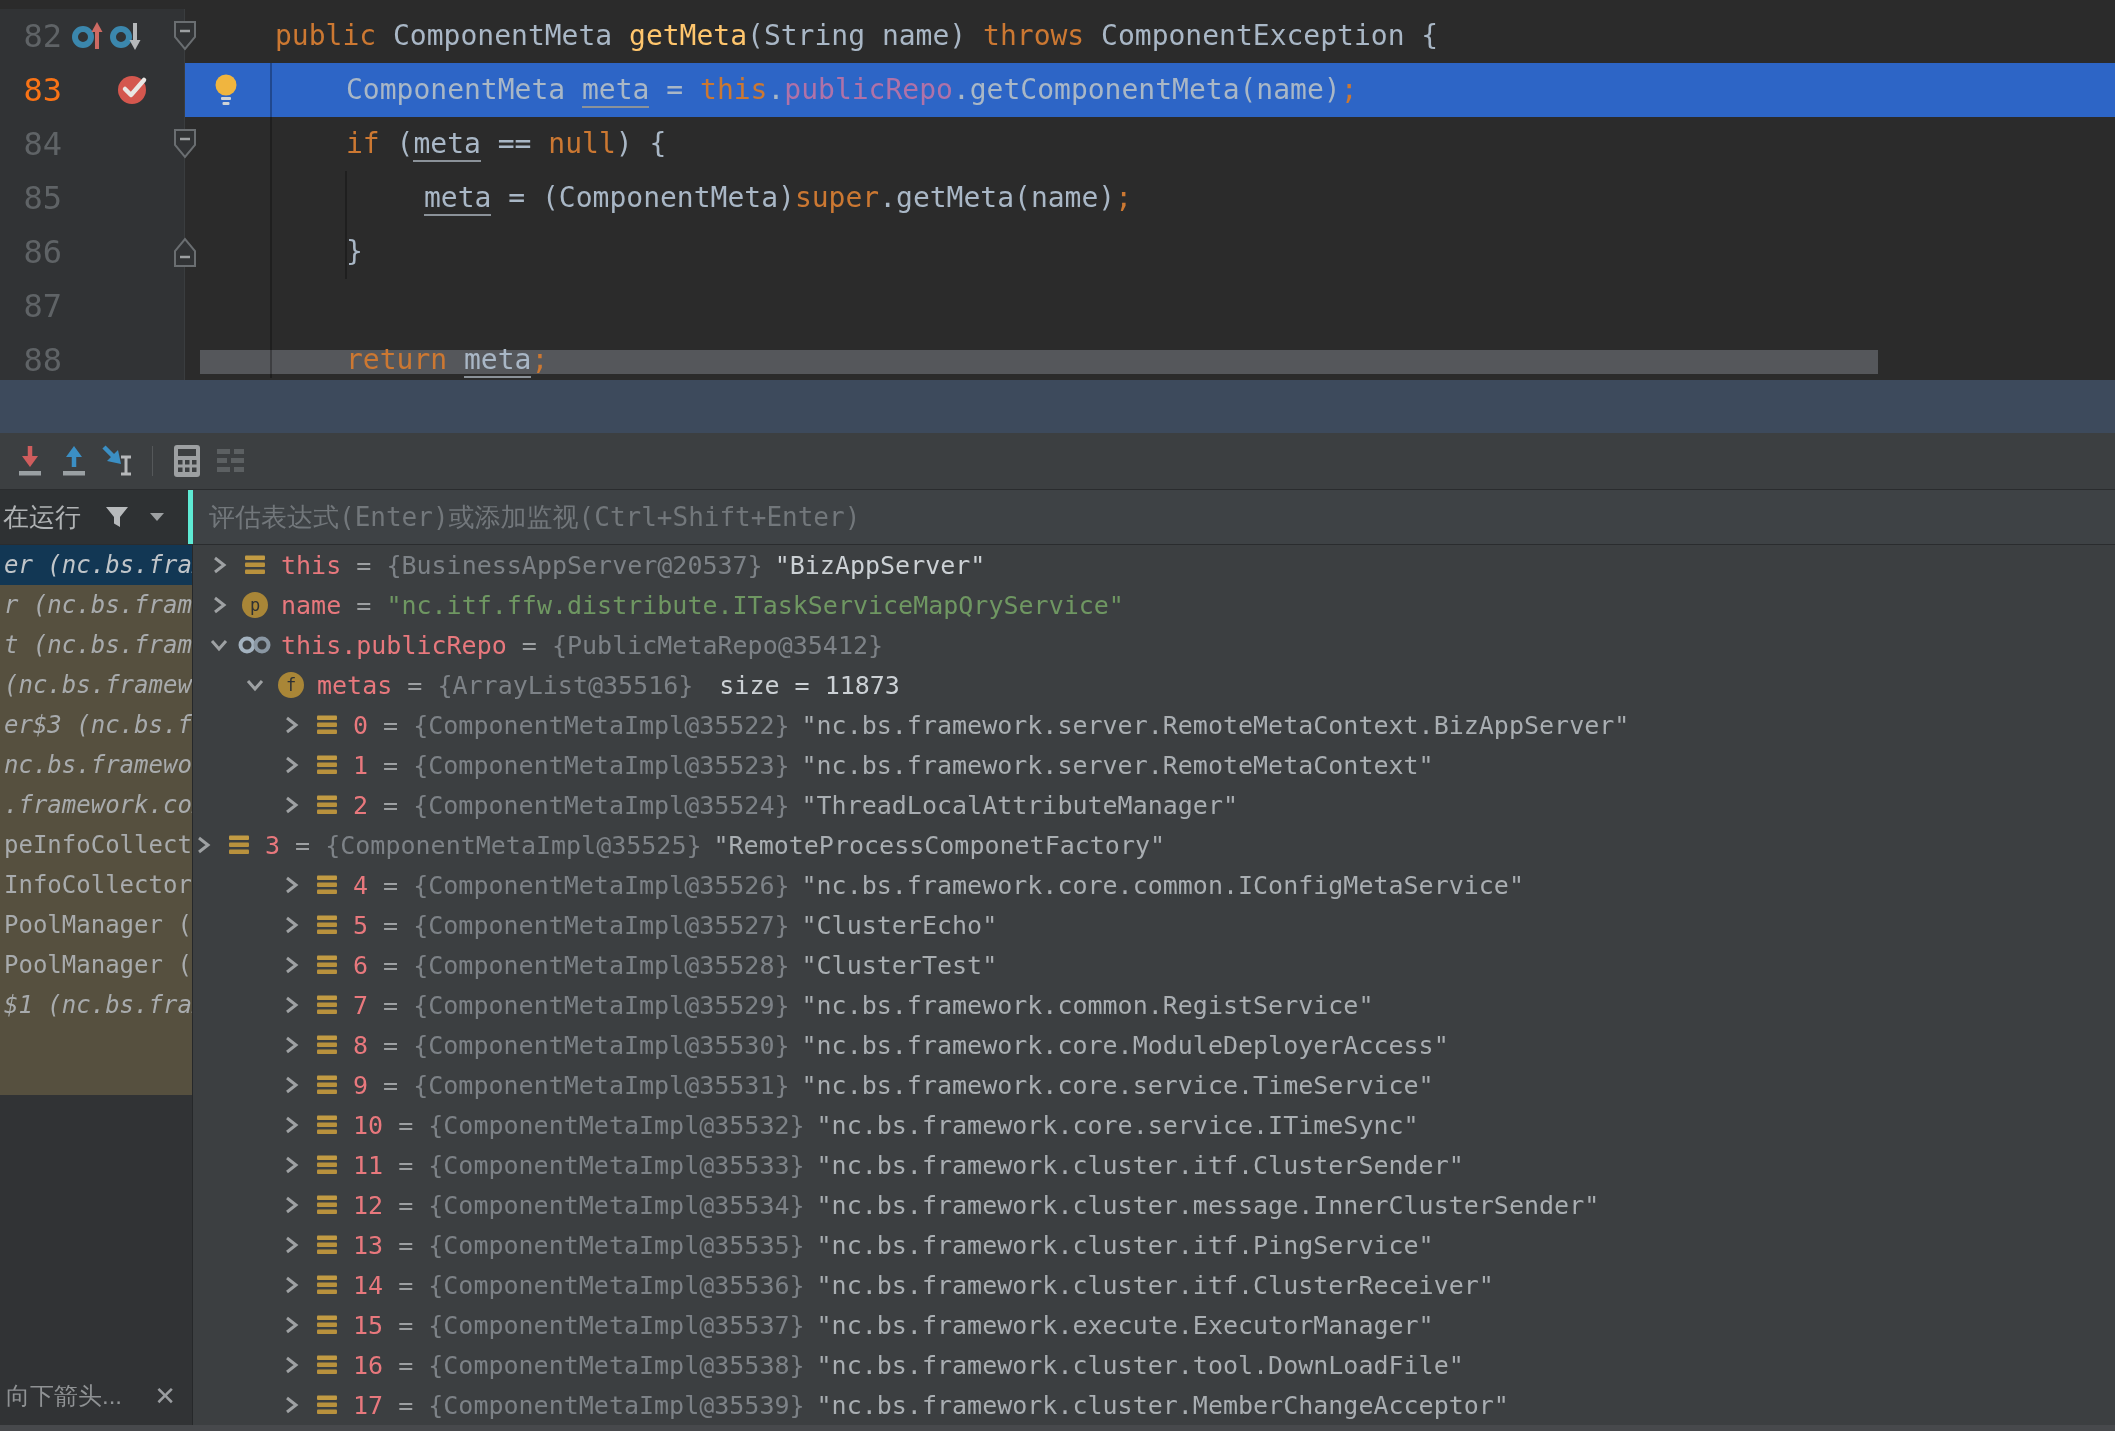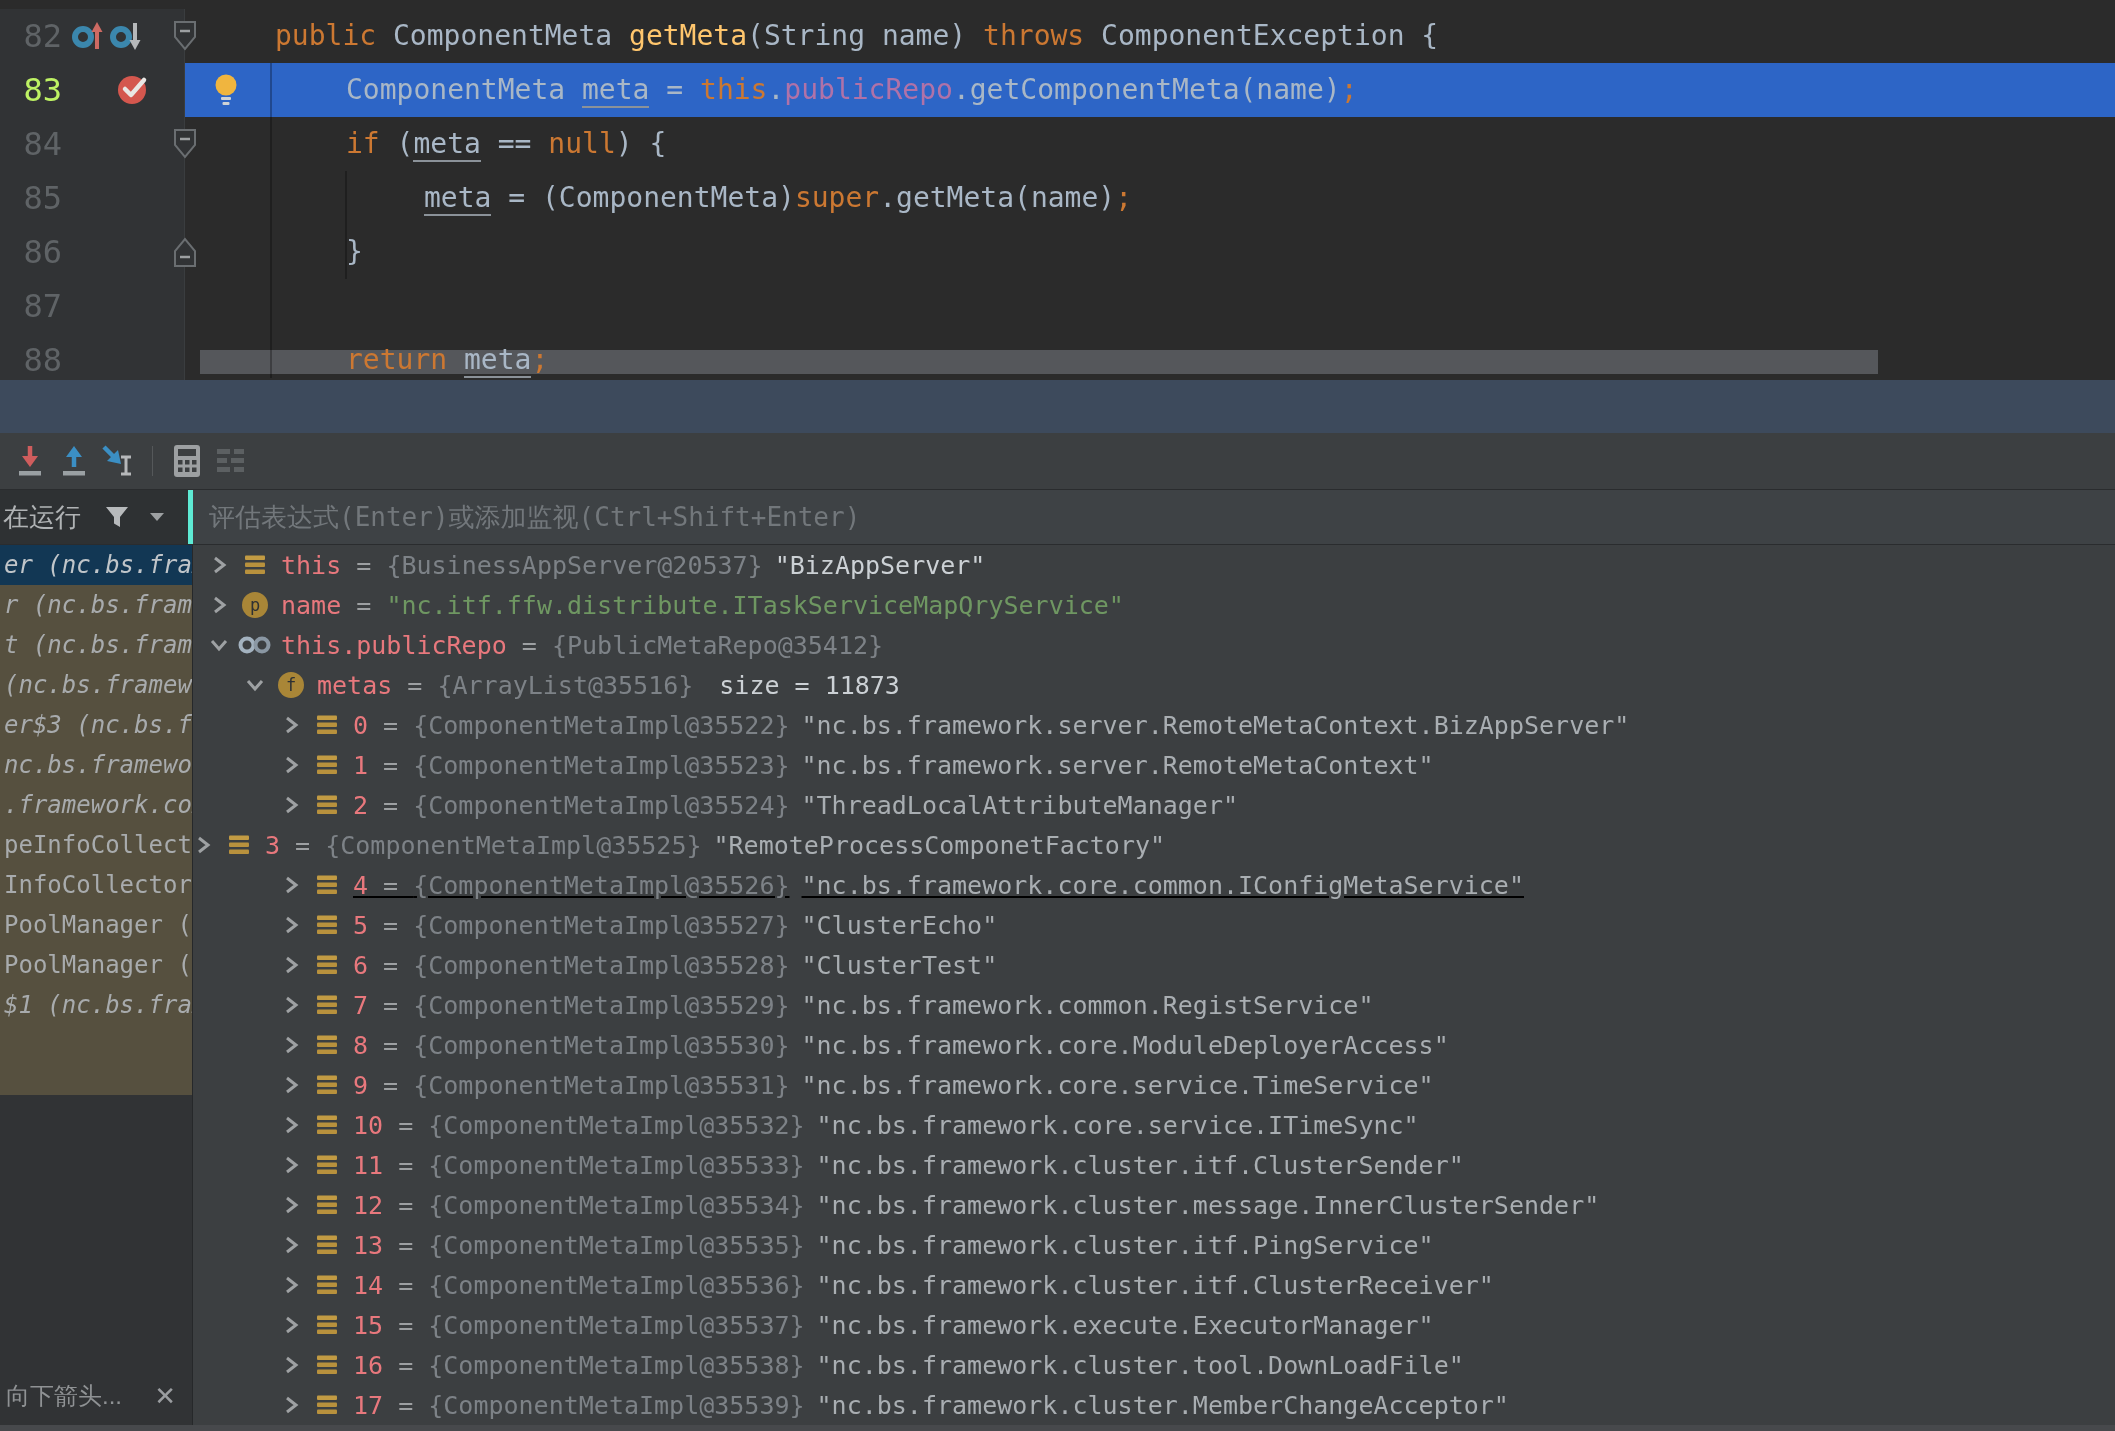--- a/index.html
+++ b/index.html
@@ -13,21 +13,21 @@
   body{width:2115px;height:1431px;overflow:hidden;background:var(--panel-bg);
        font-family:"Liberation Sans",sans-serif;}
   .screen{position:relative;width:2115px;height:1431px;display:flex;flex-direction:column}
 
   
   .editor{position:relative;height:380px;background:var(--ed-bg);overflow:hidden;flex:none}
   .ed-rows{position:absolute;top:9px;left:0;right:0}
   .ed-row{display:flex;height:54px;line-height:54px;font-family:"DejaVu Sans Mono",monospace;font-size:28px}
   .gutter{position:relative;width:185px;flex:none;background:var(--gutter-bg);border-right:1px solid #3a3d3f}
   .lnum{position:absolute;left:0;top:0;width:62px;text-align:right;color:#5f6366;font-size:32px}
-  .lnum.bright{color:#bef264}
+  .lnum.bright{color:#f97316}
   .gicons{position:absolute;left:70px;top:0;height:54px;display:flex;align-items:center}
   .bp{position:absolute;left:116px;top:0;height:54px;display:flex;align-items:center}
   .fold{position:absolute;left:171px;top:0;height:54px;display:flex;align-items:center;z-index:3}
   .code{position:relative;flex:1;white-space:pre;z-index:2}
   .ed-row.exec .code{background:var(--exec-blue)}
   .bulb{position:absolute;left:26px;top:0;height:54px;display:flex;align-items:center}
   .tk-kw{color:var(--kw)} .tk-txt{color:var(--txt)} .tk-decl{color:var(--decl)}
   .tk-field{color:var(--field)} .tk-semi{color:var(--kw)}
   .tk-txt-u{color:var(--txt);border-bottom:2px solid #8b9299}
   .guide{position:absolute;width:2px;background:rgba(0,0,0,.28);z-index:4}
@@ -337,21 +337,21 @@
                 <rect x="2" y="8.5" width="20" height="4.5" rx="1" fill="#b8913d"></rect>
                 <rect x="2" y="15.5" width="20" height="4.5" rx="1" fill="#b8913d"></rect>
               </svg></span></span><span class="tr-text"><span class="v-name">2</span><span class="v-eq"> = </span><span class="v-ref">{ComponentMetaImpl@35524}</span><span class="v-str-plain">"ThreadLocalAttributeManager"</span></span></div>
         <div class="tree-row" style=""><span class="tr-chev"><span style="display: inline-flex; align-items: center;"><svg width="18" height="20" viewBox="0 0 18 20">
                 <path d="M5 3 L14 10 L5 17" stroke="#9ea1a3" stroke-width="3" fill="none"></path>
               </svg></span></span><span class="tr-icon"><span style="display: inline-flex; align-items: center;"><svg width="24" height="22" viewBox="0 0 24 22">
                 <rect x="2" y="1.5" width="20" height="4.5" rx="1" fill="#c29b43"></rect>
                 <rect x="2" y="8.5" width="20" height="4.5" rx="1" fill="#b8913d"></rect>
                 <rect x="2" y="15.5" width="20" height="4.5" rx="1" fill="#b8913d"></rect>
               </svg></span></span><span class="tr-text"><span class="v-name">3</span><span class="v-eq"> = </span><span class="v-ref">{ComponentMetaImpl@35525}</span><span class="v-str-plain">"RemoteProcessComponetFactory"</span></span></div>
-        <div class="tree-row" style="padding-left: 88px; text-decoration: underline;"><span class="tr-chev"><span style="display: inline-flex; align-items: center;"><svg width="18" height="20" viewBox="0 0 18 20">
+        <div class="tree-row" style="padding-left: 88px;"><span class="tr-chev"><span style="display: inline-flex; align-items: center;"><svg width="18" height="20" viewBox="0 0 18 20">
                 <path d="M5 3 L14 10 L5 17" stroke="#9ea1a3" stroke-width="3" fill="none"></path>
               </svg></span></span><span class="tr-icon"><span style="display: inline-flex; align-items: center;"><svg width="24" height="22" viewBox="0 0 24 22">
                 <rect x="2" y="1.5" width="20" height="4.5" rx="1" fill="#c29b43"></rect>
                 <rect x="2" y="8.5" width="20" height="4.5" rx="1" fill="#b8913d"></rect>
                 <rect x="2" y="15.5" width="20" height="4.5" rx="1" fill="#b8913d"></rect>
               </svg></span></span><span class="tr-text"><span class="v-name">4</span><span class="v-eq"> = </span><span class="v-ref">{ComponentMetaImpl@35526}</span><span class="v-str-plain">"nc.bs.framework.core.common.IConfigMetaService"</span></span></div>
         <div class="tree-row" style="padding-left: 88px;"><span class="tr-chev"><span style="display: inline-flex; align-items: center;"><svg width="18" height="20" viewBox="0 0 18 20">
                 <path d="M5 3 L14 10 L5 17" stroke="#9ea1a3" stroke-width="3" fill="none"></path>
               </svg></span></span><span class="tr-icon"><span style="display: inline-flex; align-items: center;"><svg width="24" height="22" viewBox="0 0 24 22">
                 <rect x="2" y="1.5" width="20" height="4.5" rx="1" fill="#c29b43"></rect>

